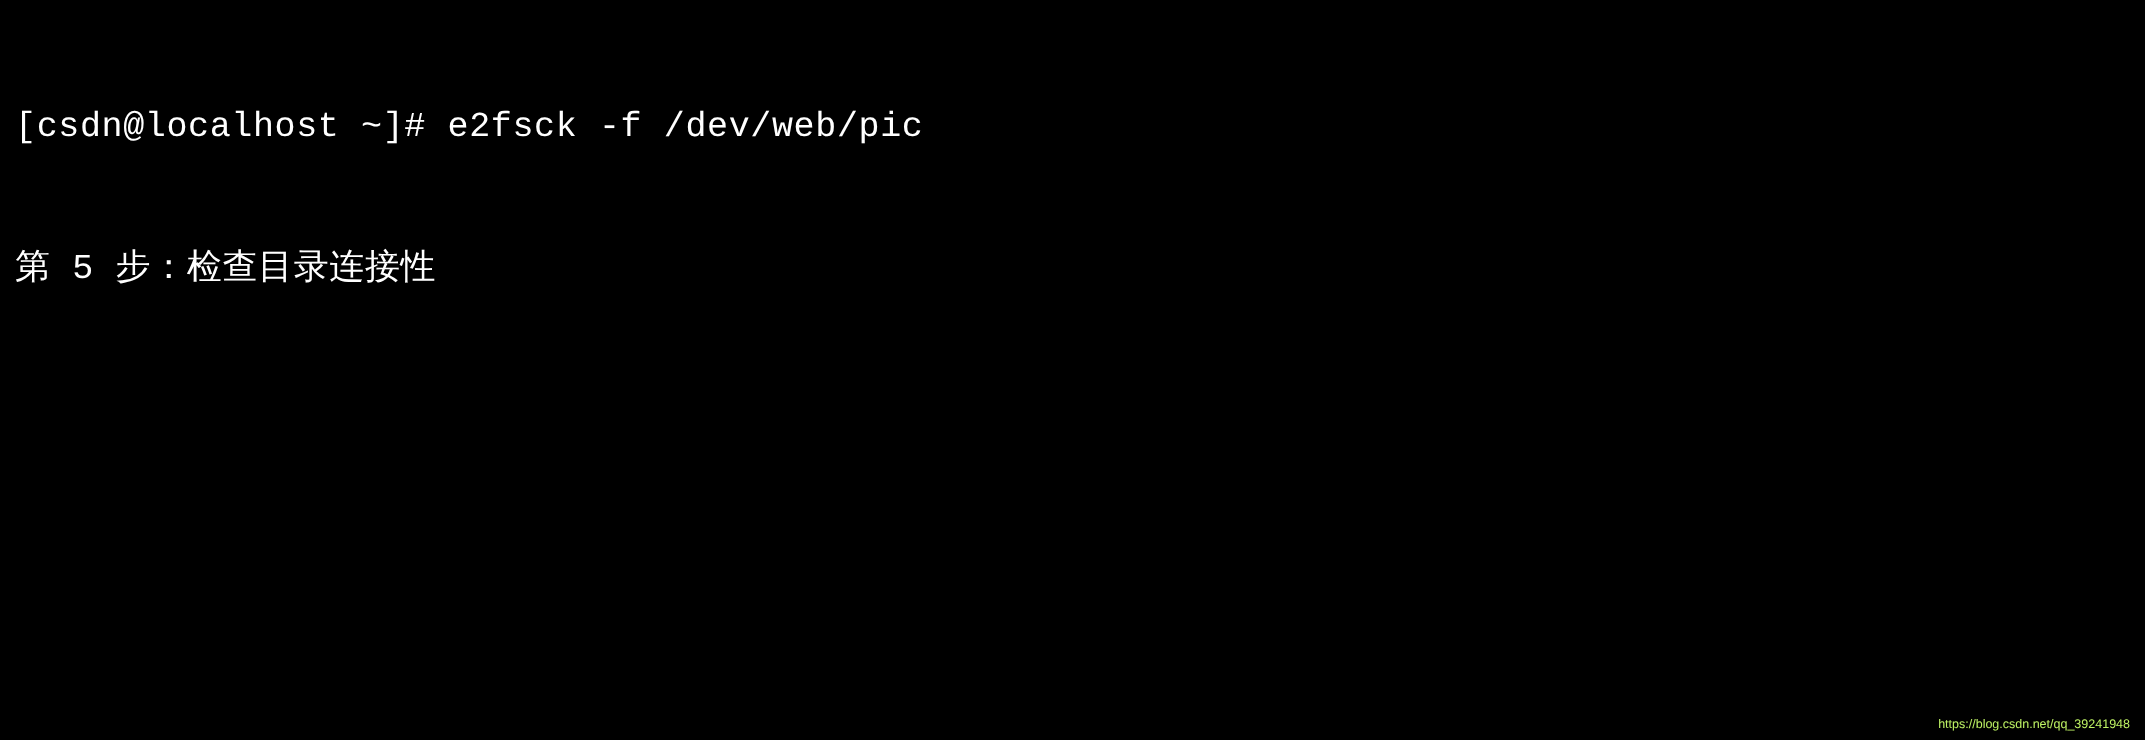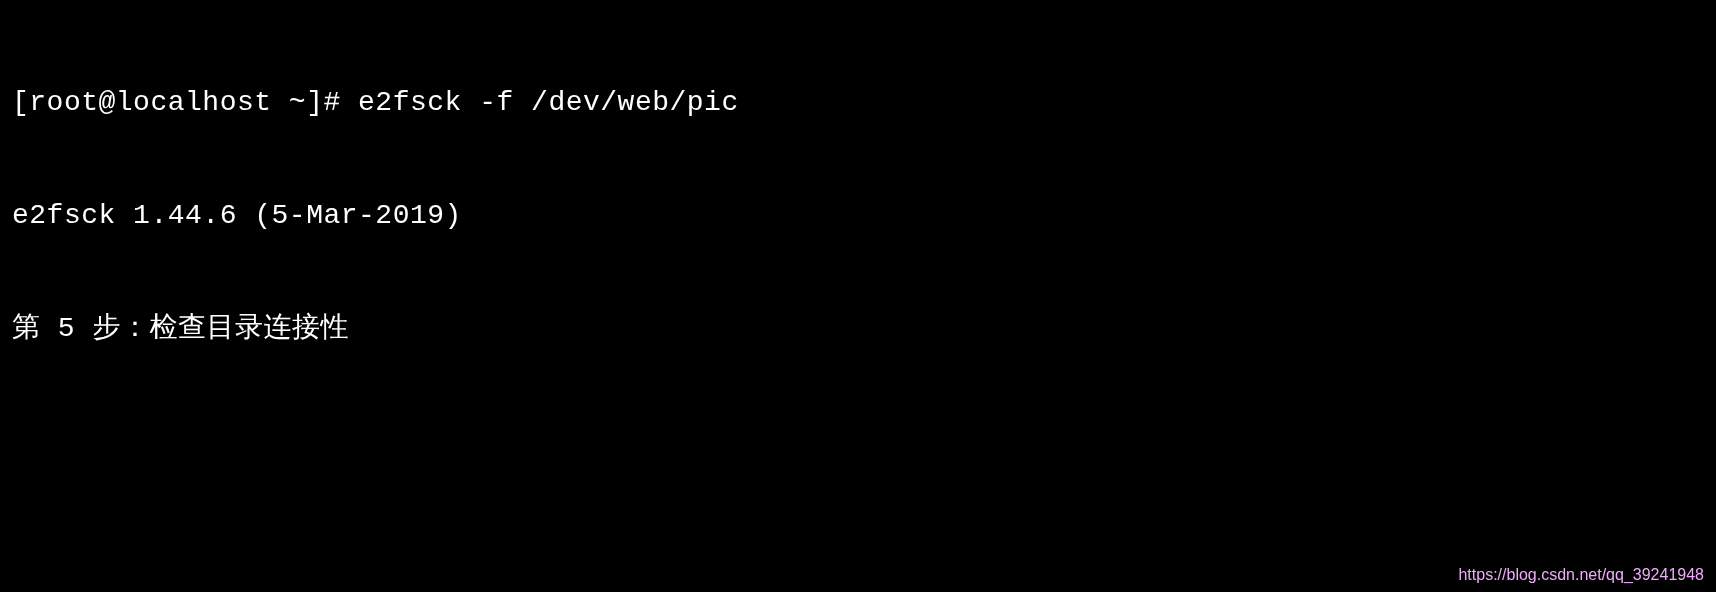--- a/index.html
+++ b/index.html
@@ -23,32 +23,31 @@
       white-space: pre;
       letter-spacing: 0.5px;
     }
     .line {
       display: block;
     }
     .watermark {
       position: absolute;
       bottom: 6px;
       right: 12px;
-      font-size: 16px;
-      color: #f0abfc;
+      font-size: 10px;
+      color: #bef264;
       font-family: Arial, sans-serif;
       letter-spacing: 0;
     }
   </style>
 </head>
 <body>
 
 <div class="terminal">
-  <span class="line">[root@localhost ~]# e2fsck -f /dev/web/pic</span>
-  <span class="line">e2fsck 1.44.6 (5-Mar-2019)</span>
+  <span class="line">[csdn@localhost ~]# e2fsck -f /dev/web/pic</span>
   <span class="line">第 5 步：检查目录连接性</span>
   
   
   
   
   
   
   
   <span class="line"></span>
 </div>

